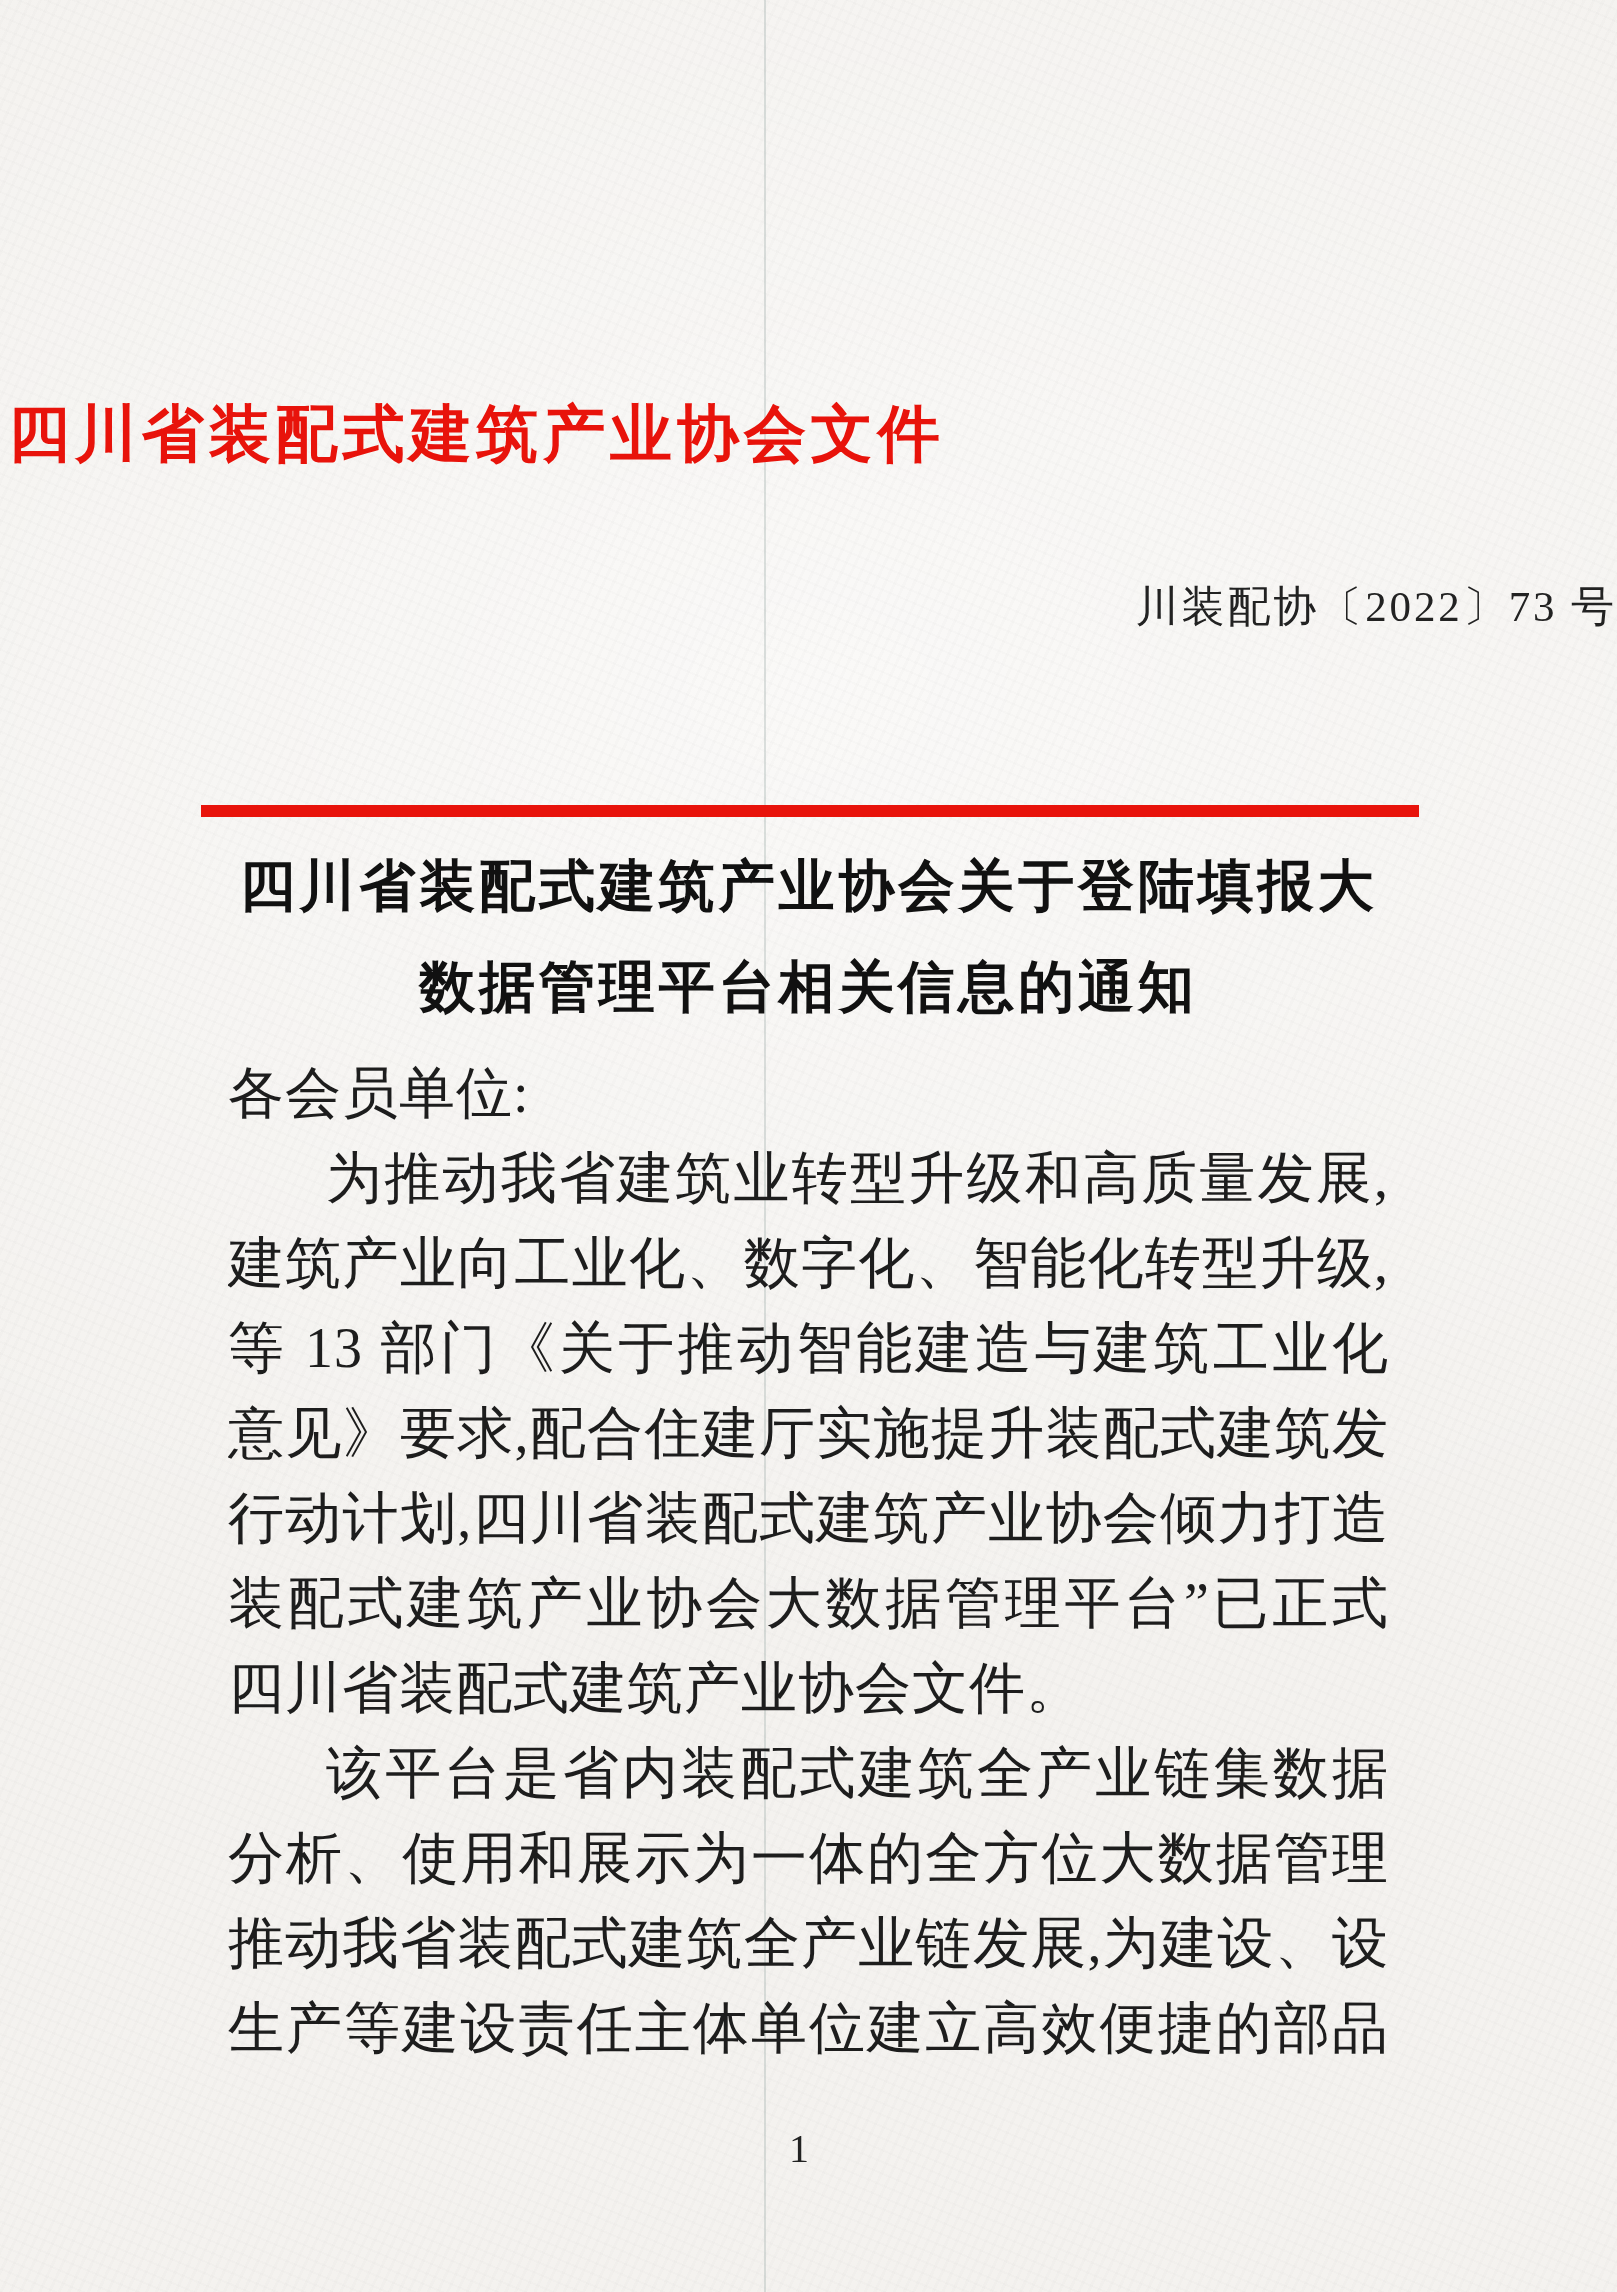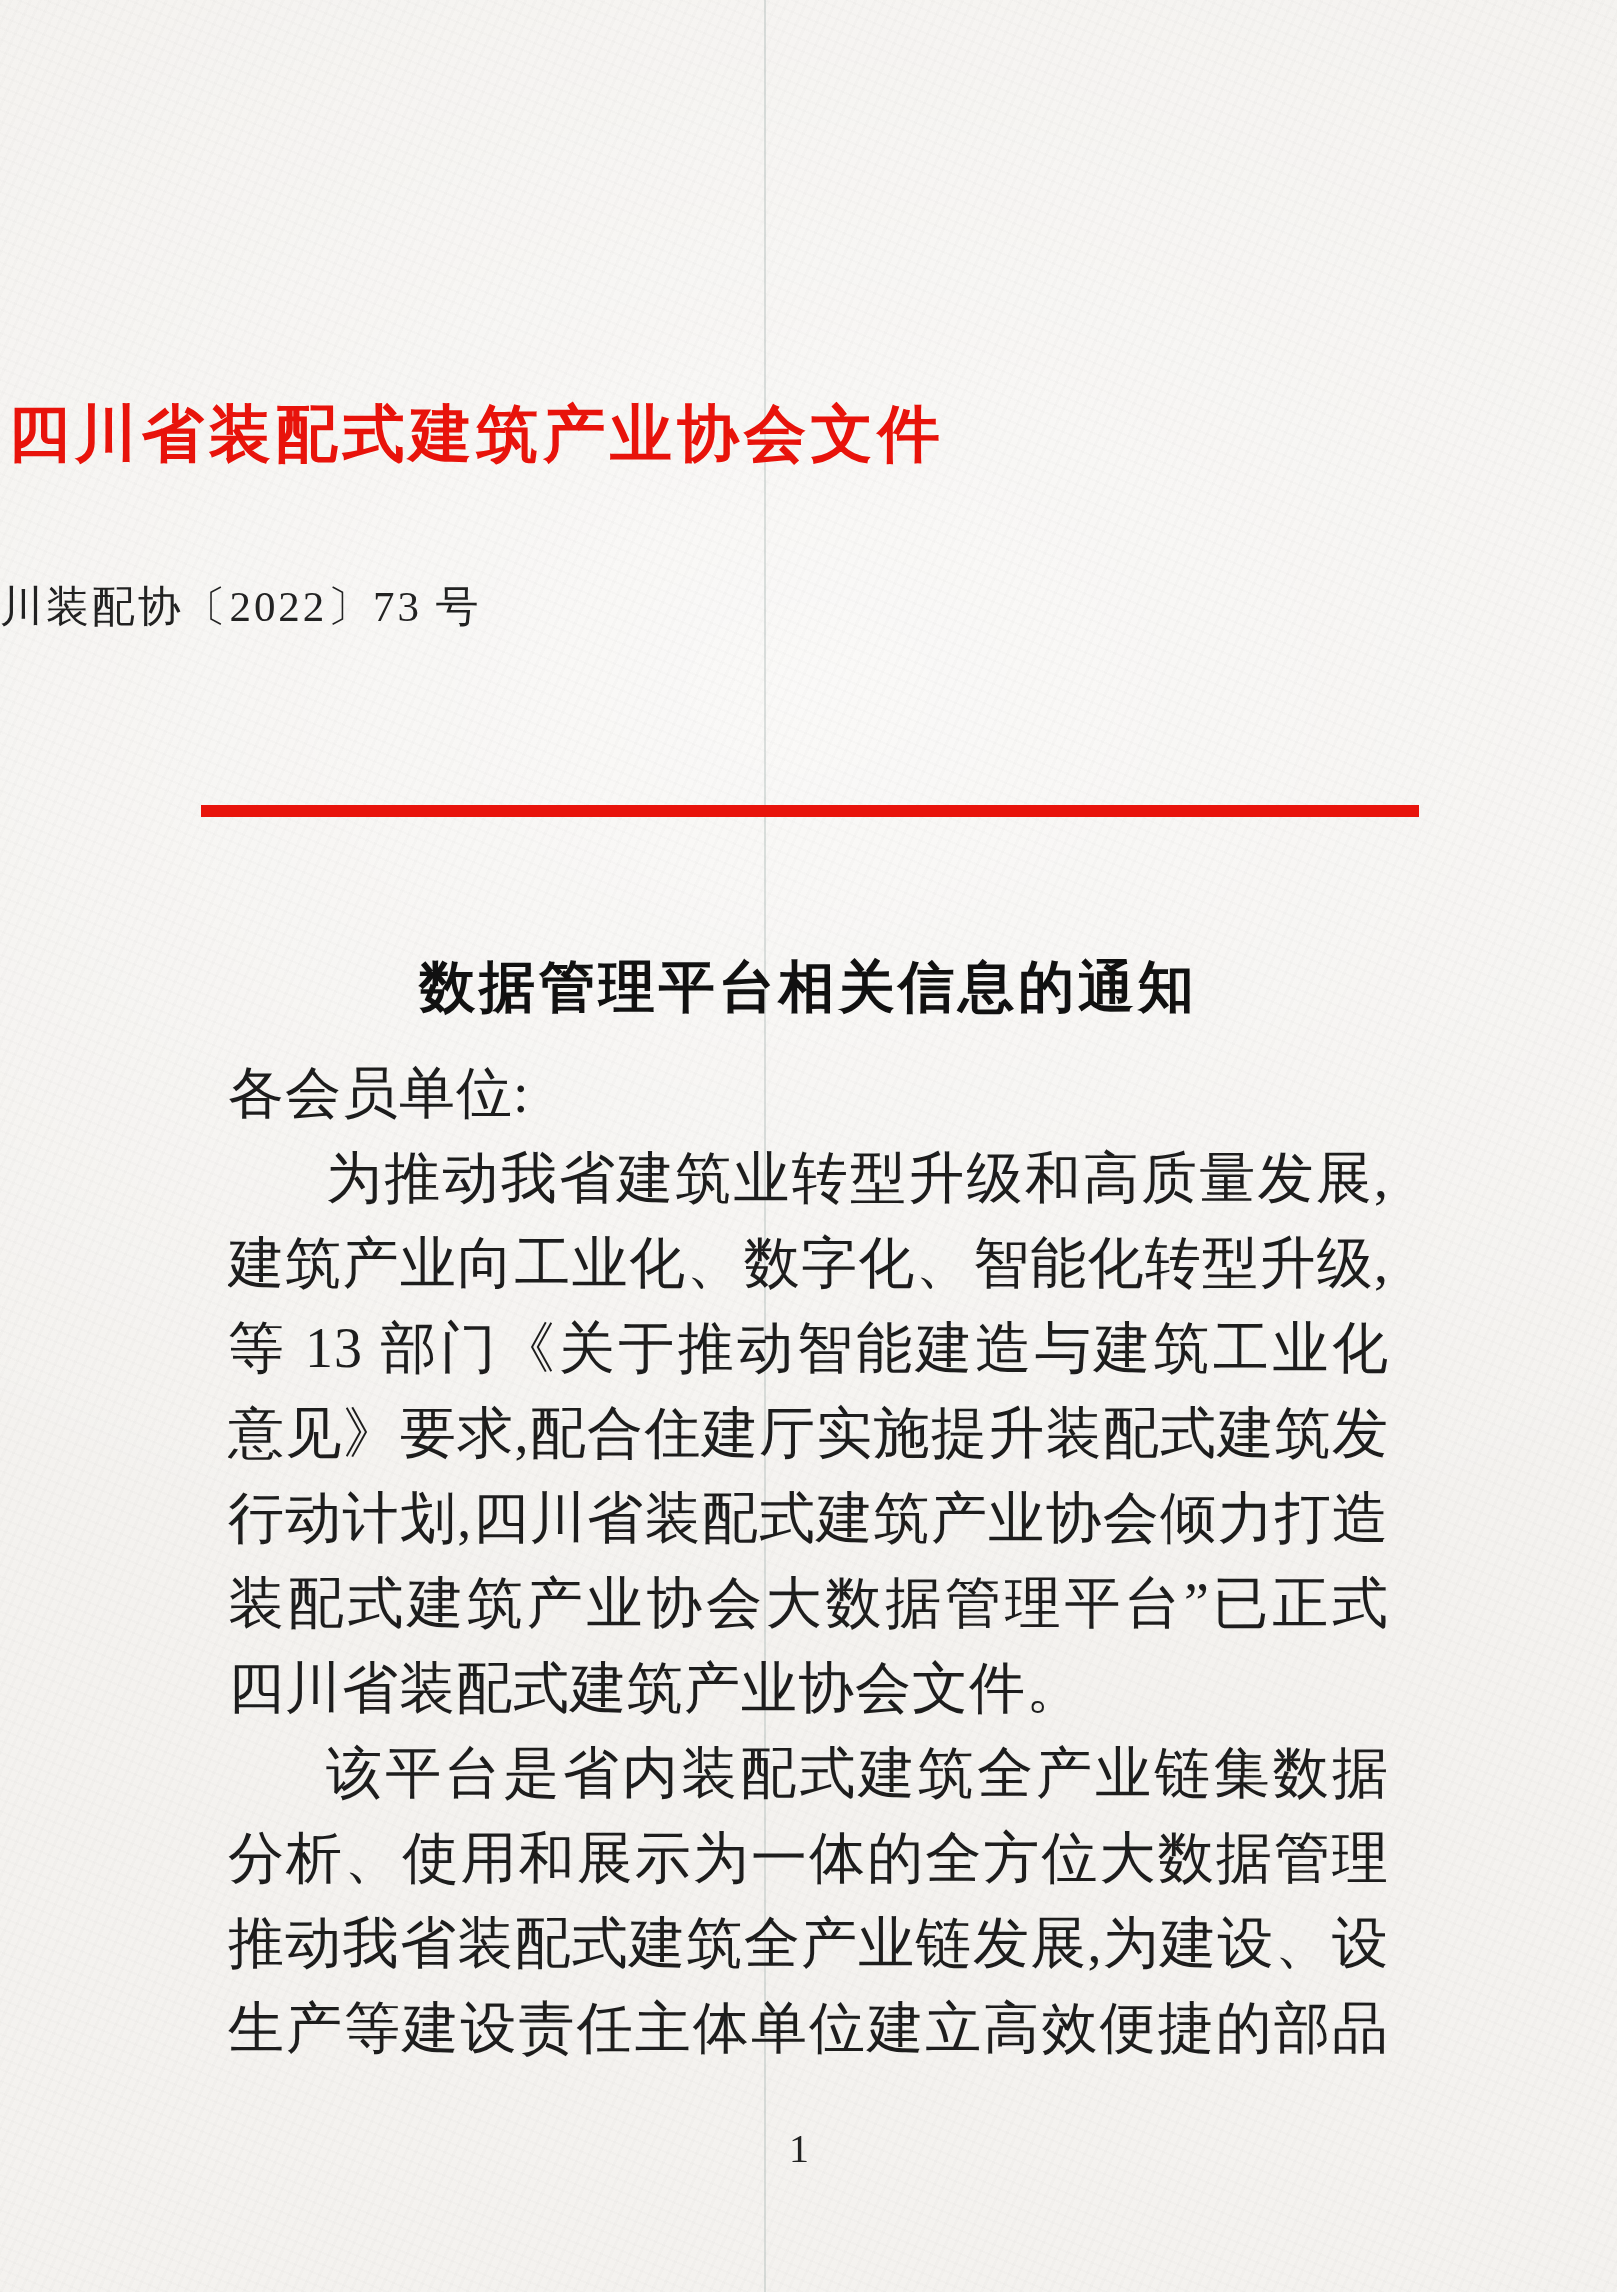--- a/index.html
+++ b/index.html
@@ -49,21 +49,21 @@
     letter-spacing: 4.9px;
     color: #e8130b;
     font-family: "Liberation Serif", "DejaVu Serif", serif;
     white-space: nowrap;
   }
   .doc-number {
     position: absolute;
     top: 578px;
     left: 0;
     width: 100%;
-    text-align: left;
+    text-align: right;
     font-size: 43px;
     letter-spacing: 2.9px;
     color: #222;
     white-space: nowrap;
   }
   .red-rule {
     position: absolute;
     top: 805px;
     left: 201px;
     width: 1218px;
@@ -124,20 +124,21 @@
 <div class="page">
   <div class="texture"></div>
   <div class="crease"></div>
 
   <h1 class="letterhead">四川省装配式建筑产业协会文件</h1>
 
   <div class="doc-number">川装配协〔2022〕73 号</div>
 
   <div class="red-rule"></div>
 
+  <h2 class="subject subject-line1">四川省装配式建筑产业协会关于登陆填报大</h2>
   <h2 class="subject subject-line2">数据管理平台相关信息的通知</h2>
 
   <div class="body-block">
     <div class="line">各会员单位:</div>
     <div class="line fill indent">为推动我省建筑业转型升级和高质量发展,促进装配式</div>
     <div class="line fill">建筑产业向工业化、数字化、智能化转型升级,按照住建部</div>
     <div class="line fill">等 13 部门《关于推动智能建造与建筑工业化协同发展的指导</div>
     <div class="line fill">意见》要求,配合住建厅实施提升装配式建筑发展质量五年</div>
     <div class="line fill">行动计划,四川省装配式建筑产业协会倾力打造的“四川省</div>
     <div class="line fill">装配式建筑产业协会大数据管理平台”已正式上线。现将平</div>

